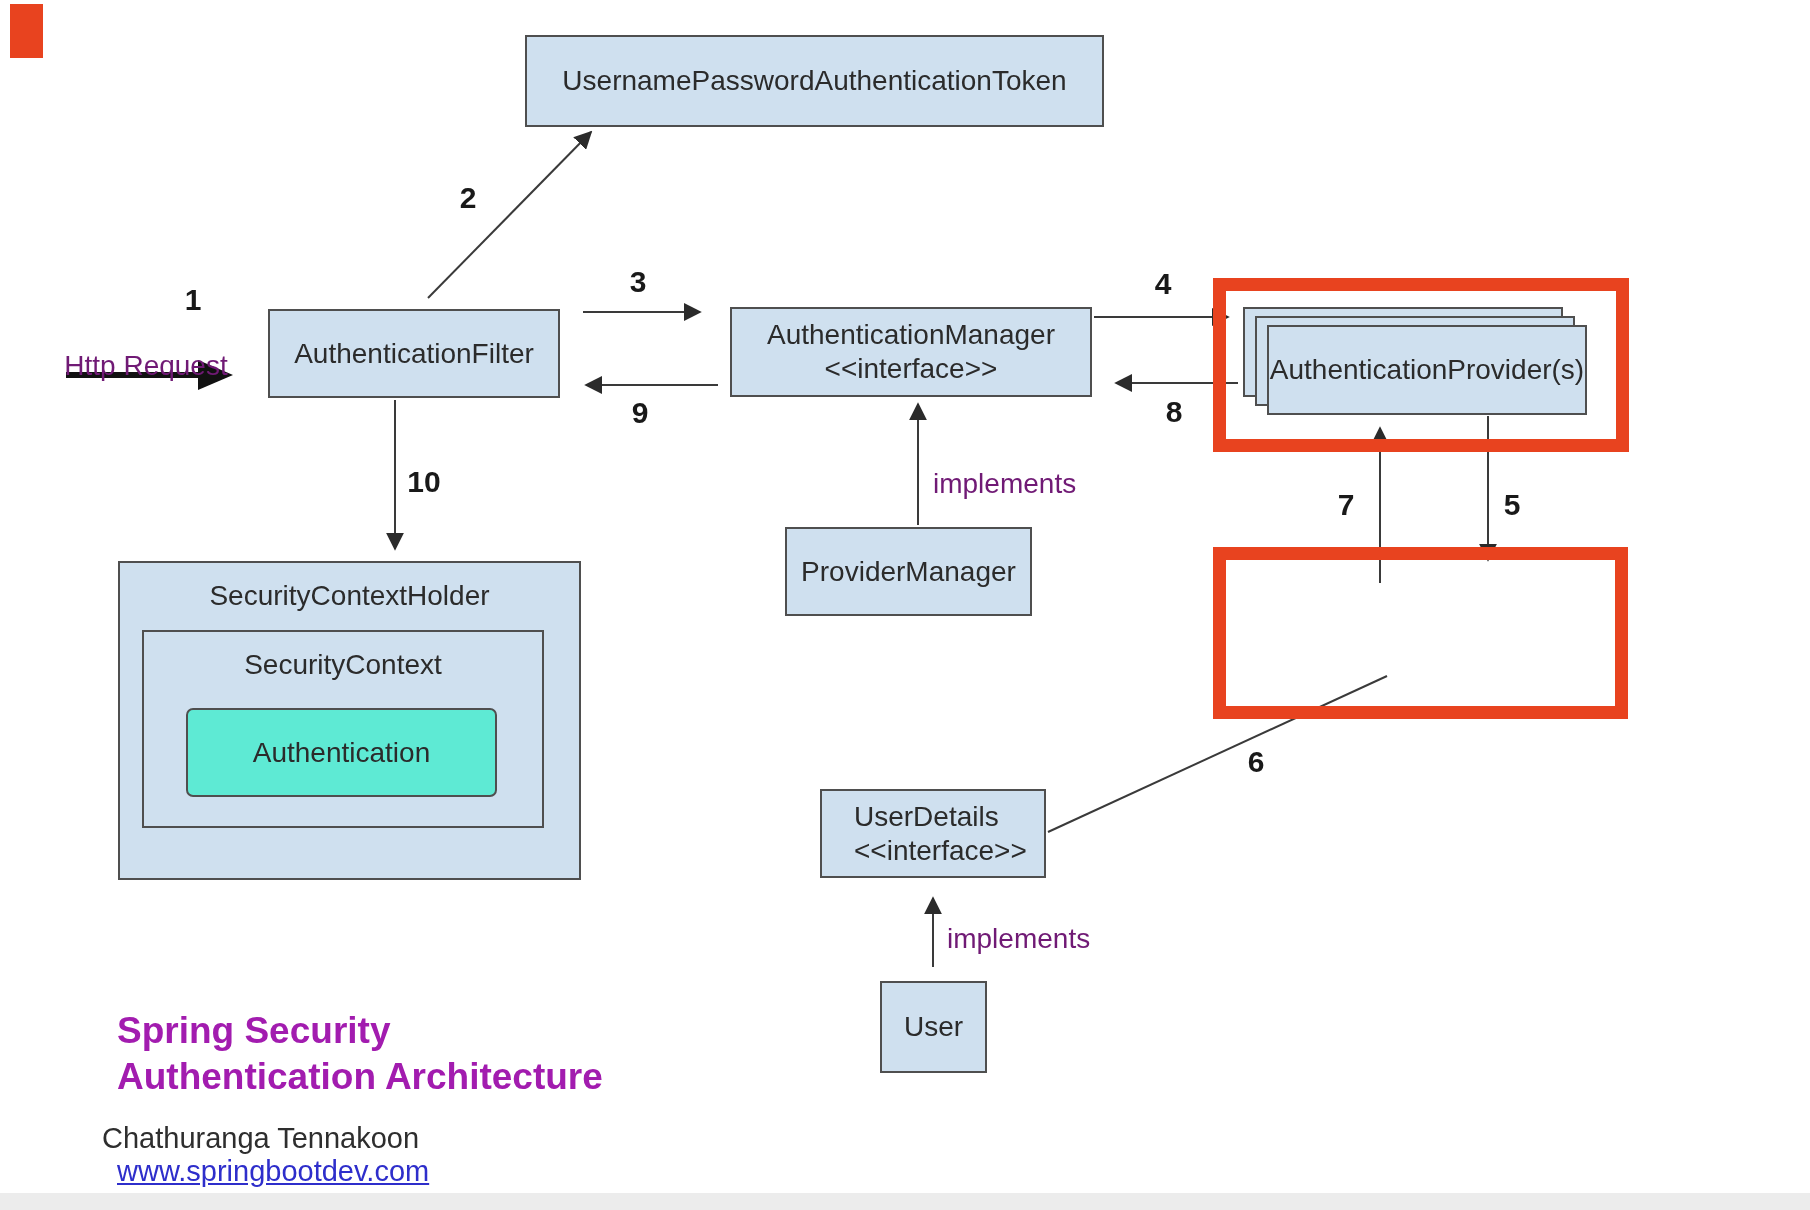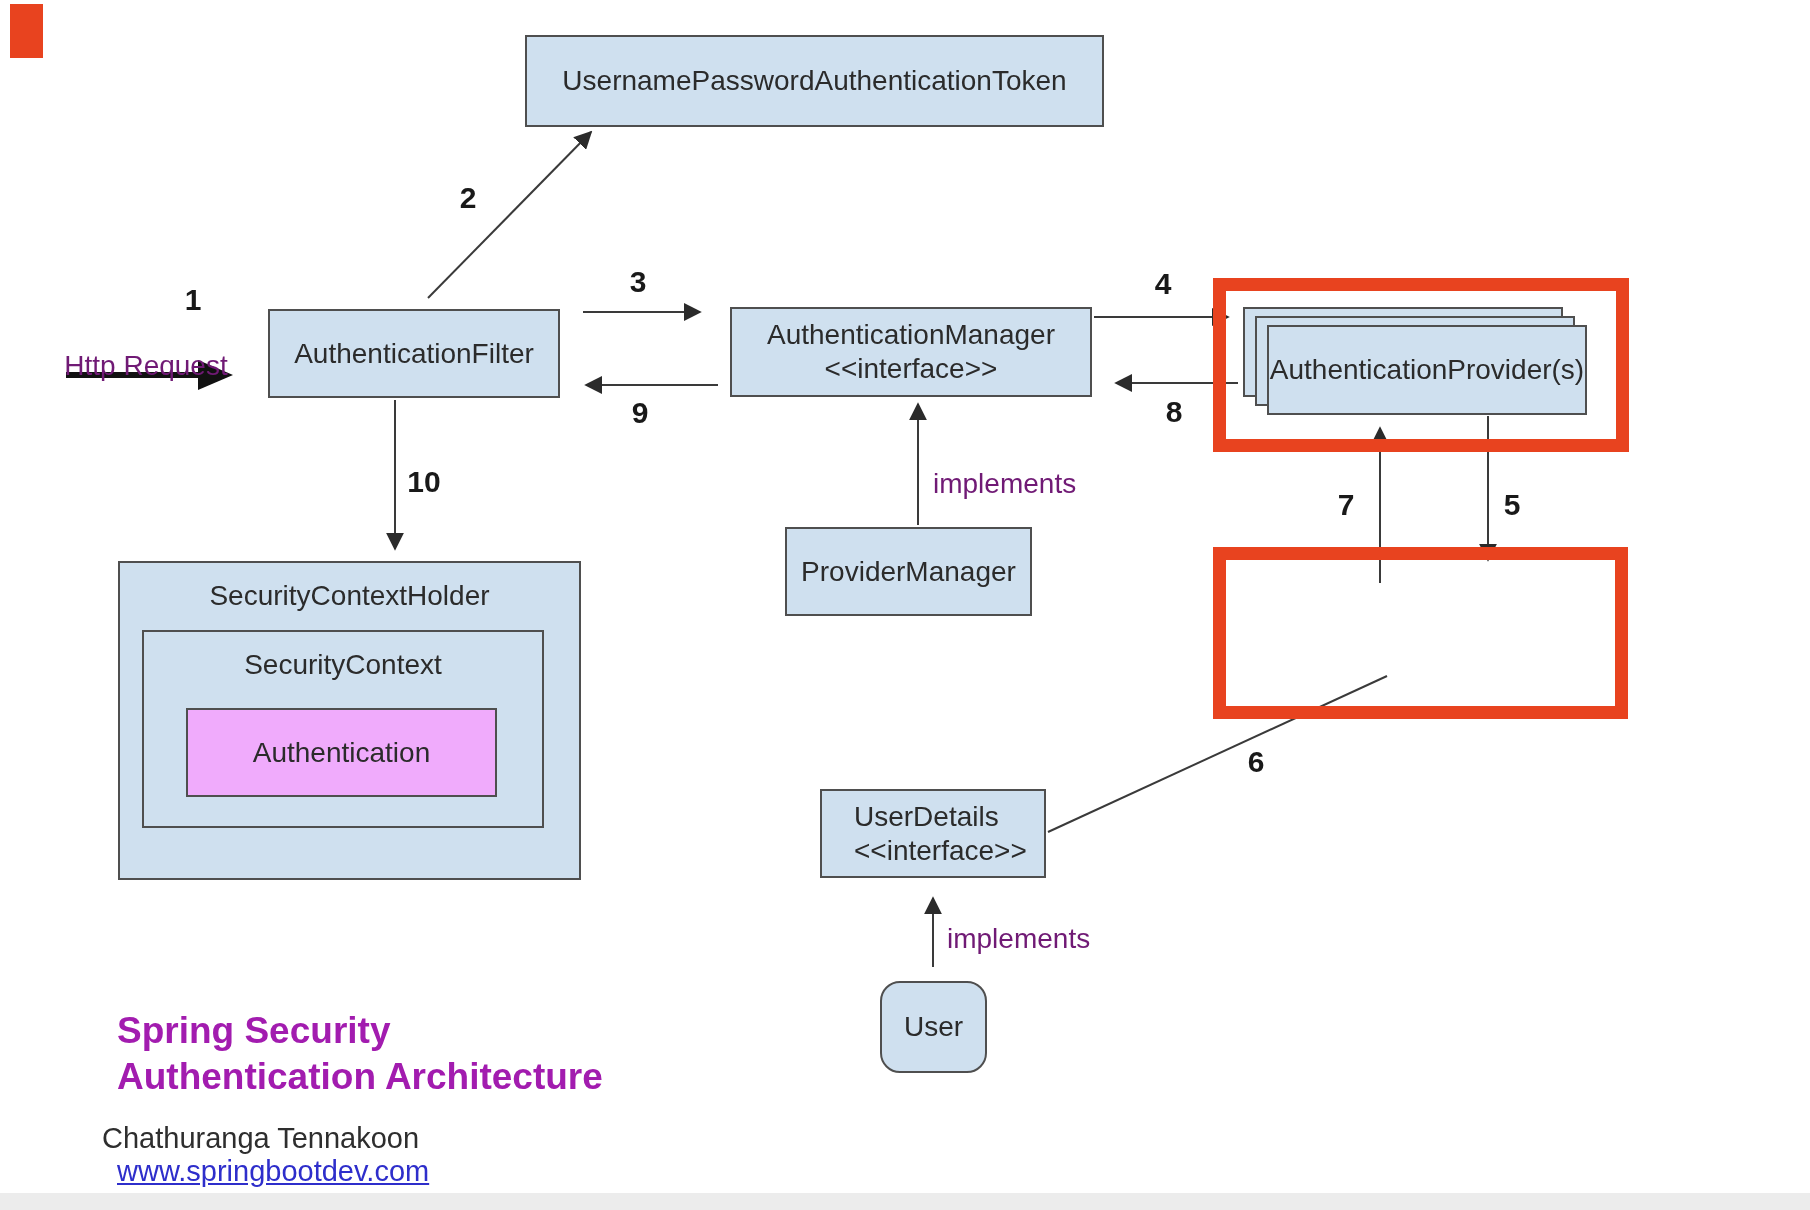--- a/index.html
+++ b/index.html
@@ -10,21 +10,21 @@
   .node{
     position:absolute;box-sizing:border-box;
     background:#cfe0ef;border:2px solid #4f4f4f;
     display:flex;flex-direction:column;align-items:center;justify-content:center;
     font-size:28px;line-height:34px;text-align:center;color:#2b2b2b;
     z-index:2;
   }
   .node .line{white-space:nowrap;}
   .container-title{justify-content:flex-start;padding-top:16px;}
   .left-align{align-items:flex-start;padding-left:32px;text-align:left;}
-  .lighter{background:#f0abfc;}
+  .lighter{background:#5eead4;border-radius:7px;}
   .step{
     position:absolute;transform:translate(-50%,-50%);
     font-size:30px;font-weight:bold;color:#191919;z-index:3;white-space:nowrap;
   }
   .freelabel{
     position:absolute;font-size:28px;color:#701a75;z-index:3;white-space:nowrap;margin-top:18px;
   }
   .redrect{
     position:absolute;box-sizing:border-box;border:13px solid #e8431f;
     background:transparent;z-index:5;pointer-events:none;
@@ -101,21 +101,21 @@
   </div>
   <div class="node lighter" style="left:186px;top:708px;width:311px;height:89px;">
     <span class="line">Authentication</span>
   </div>
 
   <div class="node left-align" style="left:820px;top:789px;width:226px;height:89px;">
     <span class="line">UserDetails</span>
     <span class="line">&lt;&lt;interface&gt;&gt;</span>
   </div>
 
-  <div class="node" style="left:880px;top:981px;width:107px;height:92px;border-radius:20px;">
+  <div class="node" style="left:880px;top:981px;width:107px;height:92px;">
     <span class="line">User</span>
   </div>
 
   <div class="redrect" style="left:1213px;top:278px;width:416px;height:174px;"></div>
   <div class="redrect" style="left:1213px;top:547px;width:415px;height:172px;"></div>
   <div class="redchip" style="left:10px;top:4px;width:33px;height:54px;"></div>
 
   <div class="step" style="left:193px;top:300px;">1</div>
   <div class="step" style="left:468px;top:198px;">2</div>
   <div class="step" style="left:638px;top:282px;">3</div>

